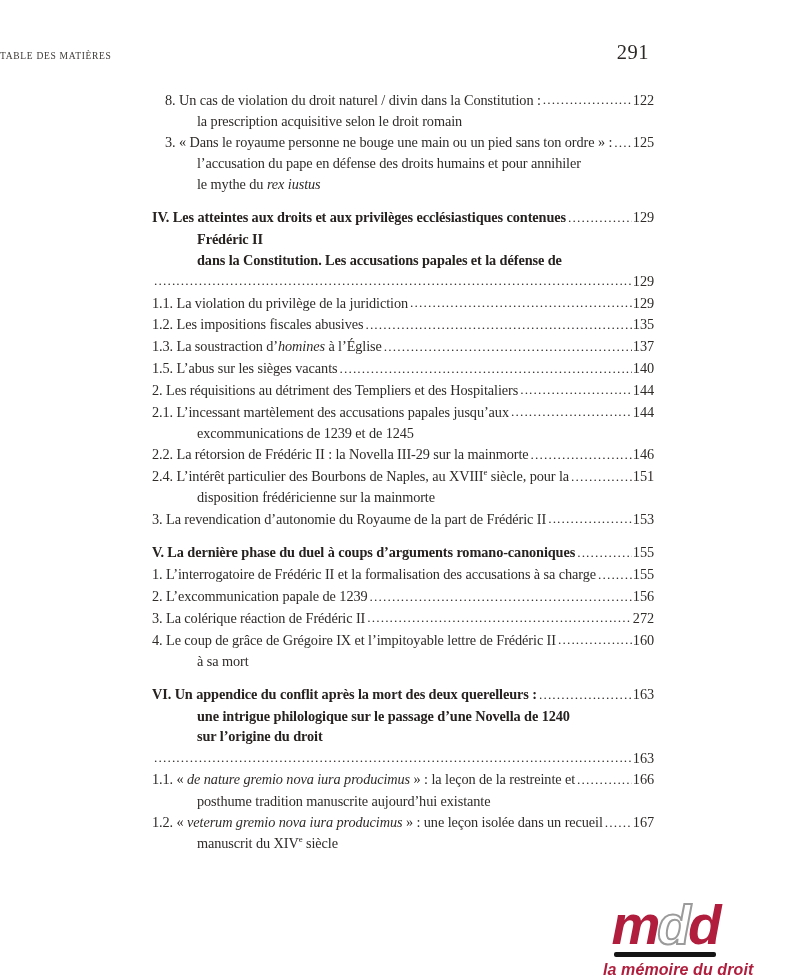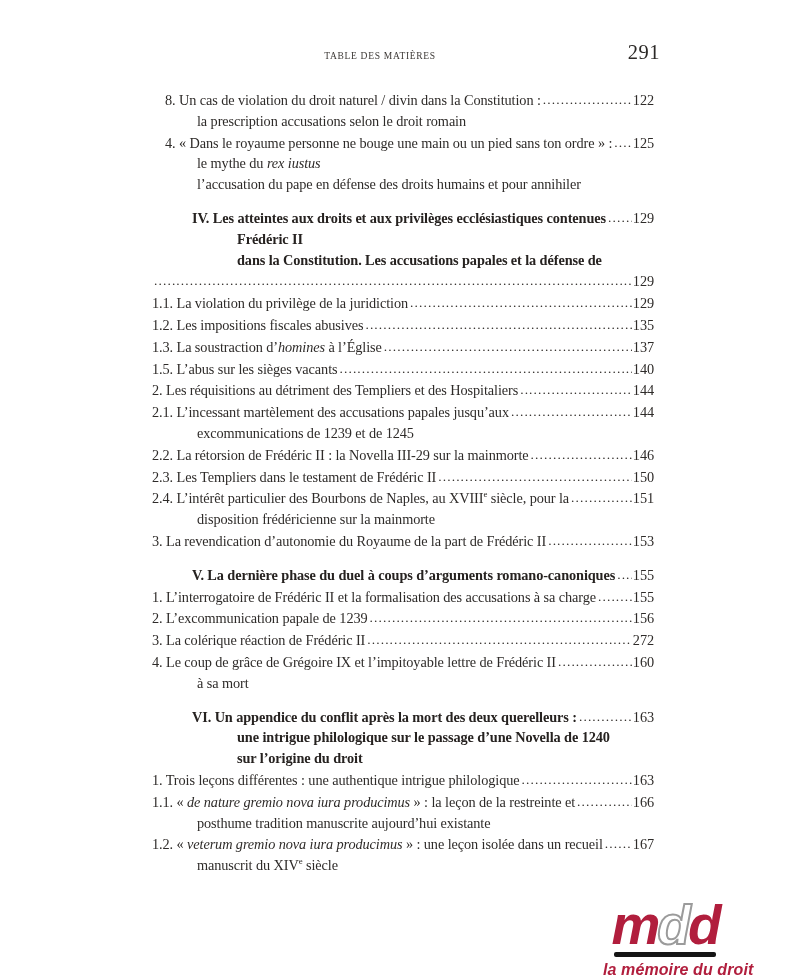--- a/index.html
+++ b/index.html
@@ -9,45 +9,45 @@
     position: relative;
     overflow: hidden;
     font-family: "Liberation Serif", serif;
     color: #2e2b29;
   }
   .sheet { position: absolute; inset: 0; background: #ffffff; }
 
   
   .running-head {
     position: absolute;
-    top: 51px; left: 12px; width: 736px;
-    text-align: center;
+    top: 51px; left: 0; width: 736px;
+    text-align: left;
     font-size: 9.5px;
     letter-spacing: 0.7px;
     color: #3c3835;
   }
   .folio {
     position: absolute;
-    top: 41px; right: 140px;
+    top: 41px; right: 151px;
     font-size: 20.5px;
     letter-spacing: 0.5px;
     color: #2c2927;
   }
 
   
   .toc {
     position: absolute;
     top: 89px; left: 152px; width: 502px;
     font-size: 14.3px;
     line-height: 20.8px;
     letter-spacing: -0.1px;
   }
   .entry { }
-  .entry.gap { margin-top: 12px; margin-left: 40px; }
-  .line1 { display: flex; align-items: flex-end; }
+  .entry.gap { margin-top: 12px; }
+  .line1 { display: flex; align-items: center; }
   .entry.indent .line1 { padding-left: 13px; }
   .t { white-space: nowrap; flex: 0 0 auto; }
   .dots {
     flex: 1 1 0;
     min-width: 0;
     overflow: hidden;
     white-space: nowrap;
     text-align: right;
     padding: 0 1px 0 2px;
     color: #34302d;
@@ -101,30 +101,30 @@
 <div class="sheet">
   <div class="running-head">TABLE DES MATIÈRES</div>
   <div class="folio">291</div>
   <div class="toc">
       <div class="entry indent">
         <div class="line1">
           <span class="t"><span>8. Un cas de violation du droit naturel / divin dans la Constitution :</span></span>
           <span class="dots"></span>
           <span class="pg">122</span>
         </div>
-        <div class="cont"><span>la prescription accusations selon le droit romain</span></div>
+        <div class="cont"><span>la prescription acquisitive selon le droit romain</span></div>
       </div>
       <div class="entry indent">
         <div class="line1">
-          <span class="t"><span>4. « Dans le royaume personne ne bouge une main ou un pied sans ton ordre » :</span></span>
+          <span class="t"><span>3. « Dans le royaume personne ne bouge une main ou un pied sans ton ordre » :</span></span>
           <span class="dots"></span>
           <span class="pg">125</span>
         </div>
+        <div class="cont"><span>l’accusation du pape en défense des droits humains et pour annihiler</span></div>
         <div class="cont"><span>le mythe du </span><span class="it">rex iustus</span></div>
-        <div class="cont"><span>l’accusation du pape en défense des droits humains et pour annihiler</span></div>
       </div>
       <div class="entry section gap">
         <div class="line1">
           <span class="t"><span>IV. Les atteintes aux droits et aux privilèges ecclésiastiques contenues</span></span>
           <span class="dots"></span>
           <span class="pg">129</span>
         </div>
         <div class="cont"><span>Frédéric II</span></div>
         <div class="cont"><span>dans la Constitution. Les accusations papales et la défense de</span></div>
       </div>
@@ -179,27 +179,20 @@
       </div>
       <div class="entry">
         <div class="line1">
           <span class="t"><span>2.2. La rétorsion de Frédéric II : la Novella III-29 sur la mainmorte </span></span>
           <span class="dots"></span>
           <span class="pg">146</span>
         </div>
       </div>
       <div class="entry">
         <div class="line1">
-          <span class="t"><span>2.3. Les Templiers dans le testament de Frédéric II </span></span>
-          <span class="dots"></span>
-          <span class="pg">150</span>
-        </div>
-      </div>
-      <div class="entry">
-        <div class="line1">
           <span class="t"><span>2.4. L’intérêt particulier des Bourbons de Naples, au XVIII</span><sup>e</sup><span> siècle, pour la </span></span>
           <span class="dots"></span>
           <span class="pg">151</span>
         </div>
         <div class="cont"><span>disposition frédéricienne sur la mainmorte</span></div>
       </div>
       <div class="entry">
         <div class="line1">
           <span class="t"><span>3. La revendication d’autonomie du Royaume de la part de Frédéric II</span></span>
           <span class="dots"></span>
@@ -246,21 +239,20 @@
         <div class="line1">
           <span class="t"><span>VI. Un appendice du conflit après la mort des deux querelleurs : </span></span>
           <span class="dots"></span>
           <span class="pg">163</span>
         </div>
         <div class="cont"><span>une intrigue philologique sur le passage d’une Novella de 1240</span></div>
         <div class="cont"><span>sur l’origine du droit</span></div>
       </div>
       <div class="entry">
         <div class="line1">
-          <span class="t"><span>1. Trois leçons différentes : une authentique intrigue philologique</span></span>
           <span class="dots"></span>
           <span class="pg">163</span>
         </div>
       </div>
       <div class="entry">
         <div class="line1">
           <span class="t"><span>1.1. « </span><span class="it">de nature gremio nova iura producimus</span><span> » : la leçon de la restreinte et </span></span>
           <span class="dots"></span>
           <span class="pg">166</span>
         </div>

